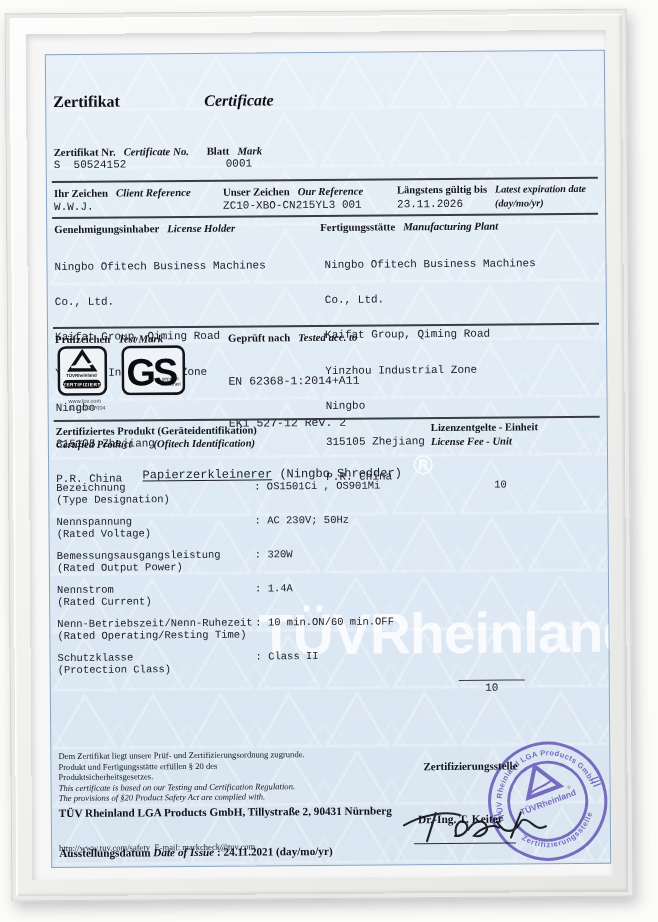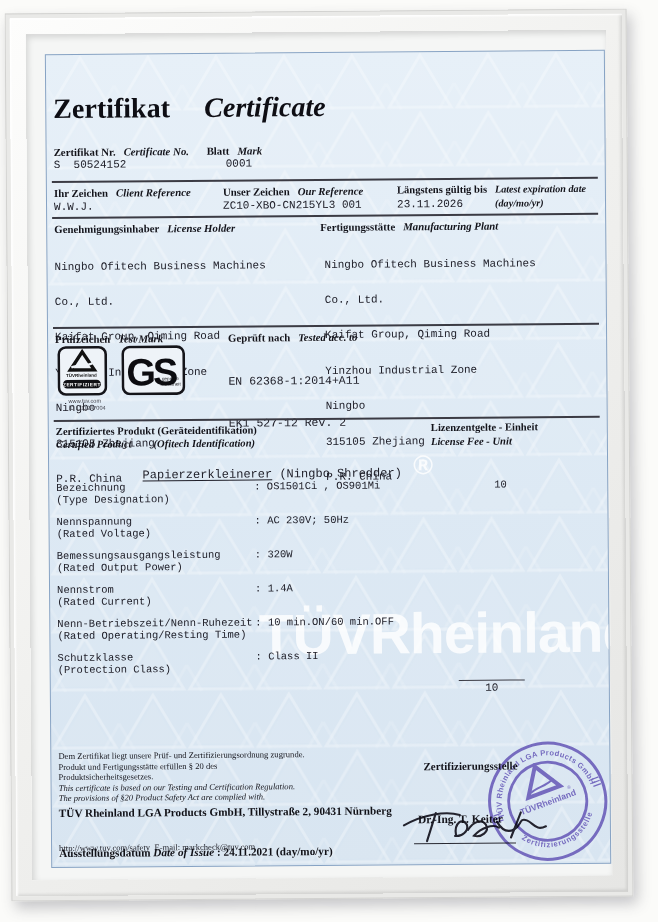--- a/index.html
+++ b/index.html
@@ -21,21 +21,21 @@
   .watermark .wreg{position:absolute;left:304px;top:-18px;font-size:27px;letter-spacing:0;}
   .content{position:absolute;inset:0;z-index:2;}
   .abs{position:absolute;}
   .b{font-weight:bold;color:#13131a;}
   .bi{font-weight:bold;font-style:italic;color:#13131a;}
   .lblrow{display:flex;gap:8px;font-size:10.8px;white-space:nowrap;}
   .lbl-sm{font-size:10.6px;}
   .mono{font-family:"Liberation Mono",monospace;color:#20202a;white-space:pre;}
   .v11{font-size:11px;line-height:11.8px;}
   .rule{height:2px;background:#3b3b44;}
-  h1{margin:0;font-size:28px;color:#0e0e14;}
+  h1{margin:0;font-size:16px;color:#0e0e14;}
   
   .brandline{font-family:"Liberation Sans",sans-serif;font-size:15.5px;color:#33373c;white-space:nowrap;margin-top:3px;}
   .brandline .bt{font-weight:bold;}
   .brandline sup{font-size:8px;vertical-align:9px;}
   .brand-underline{height:3px;background:#1e6cb5;width:97px;margin-top:2px;}
   
   .badges{display:flex;gap:14px;align-items:flex-start;}
   .markid{font-family:"Liberation Sans",sans-serif;font-size:5.6px;line-height:6.6px;color:#3d3d46;}
   
   .spec-row{display:grid;grid-template-columns:198px 240px 1fr;margin-bottom:10px;}

